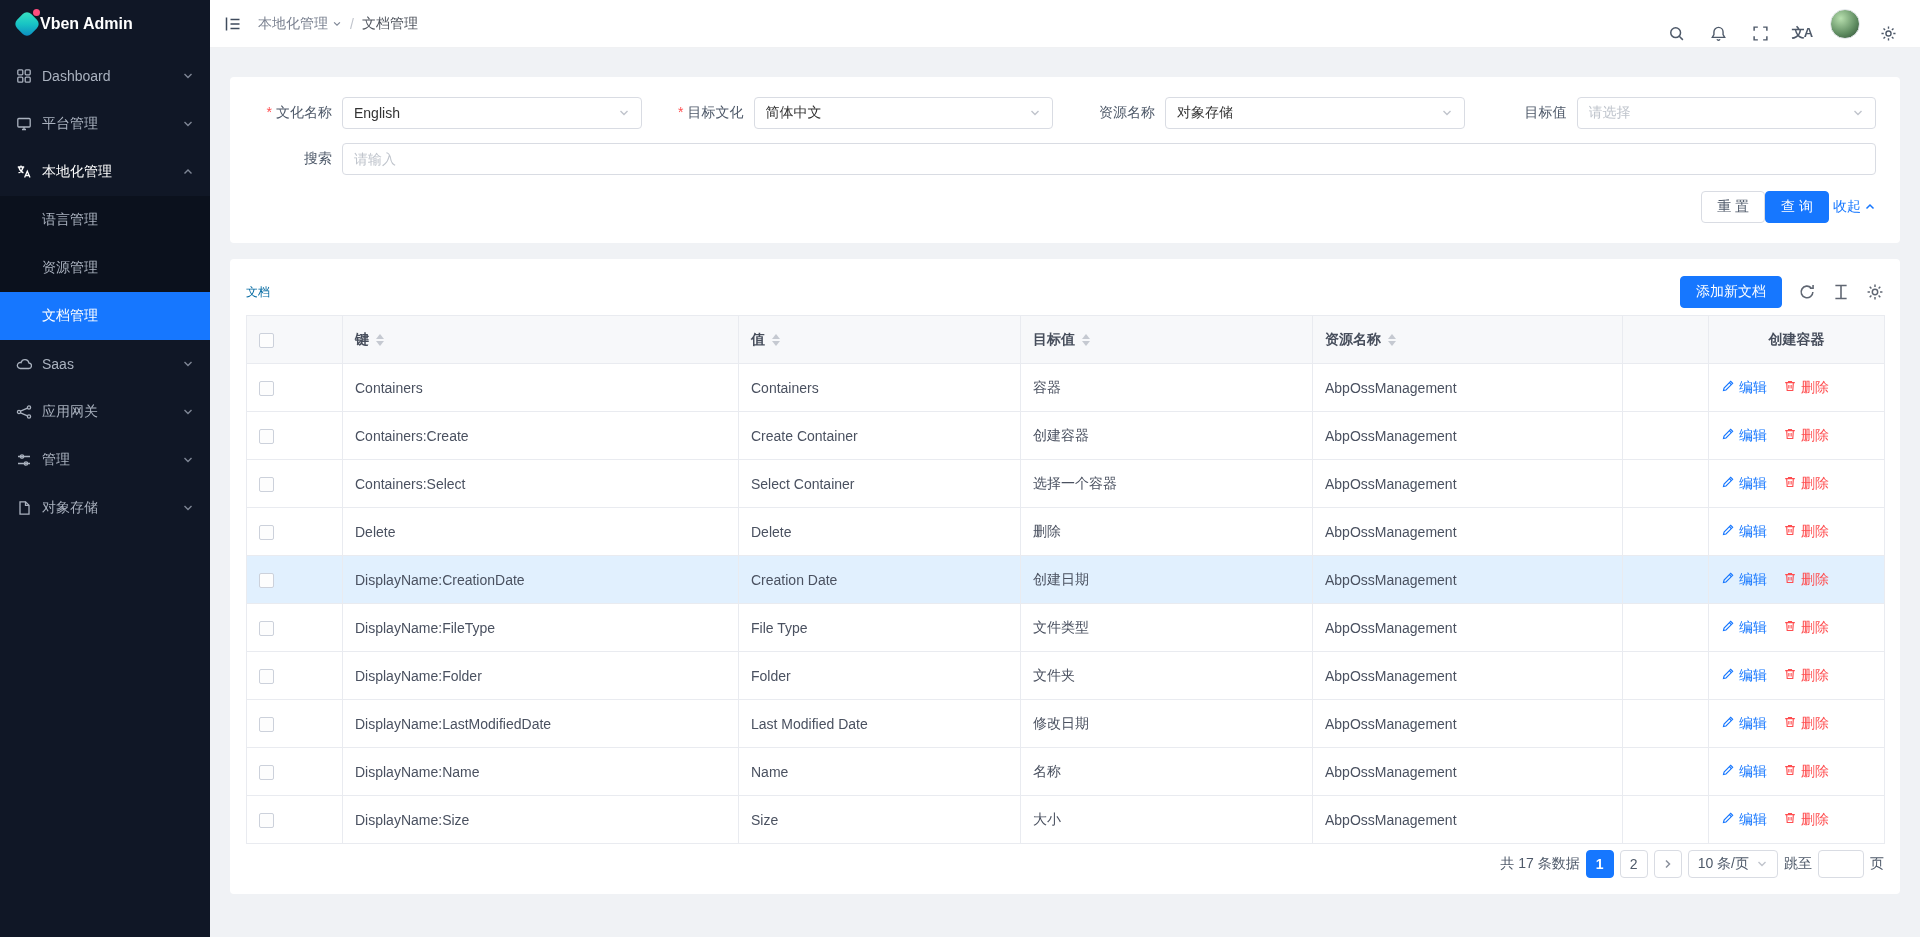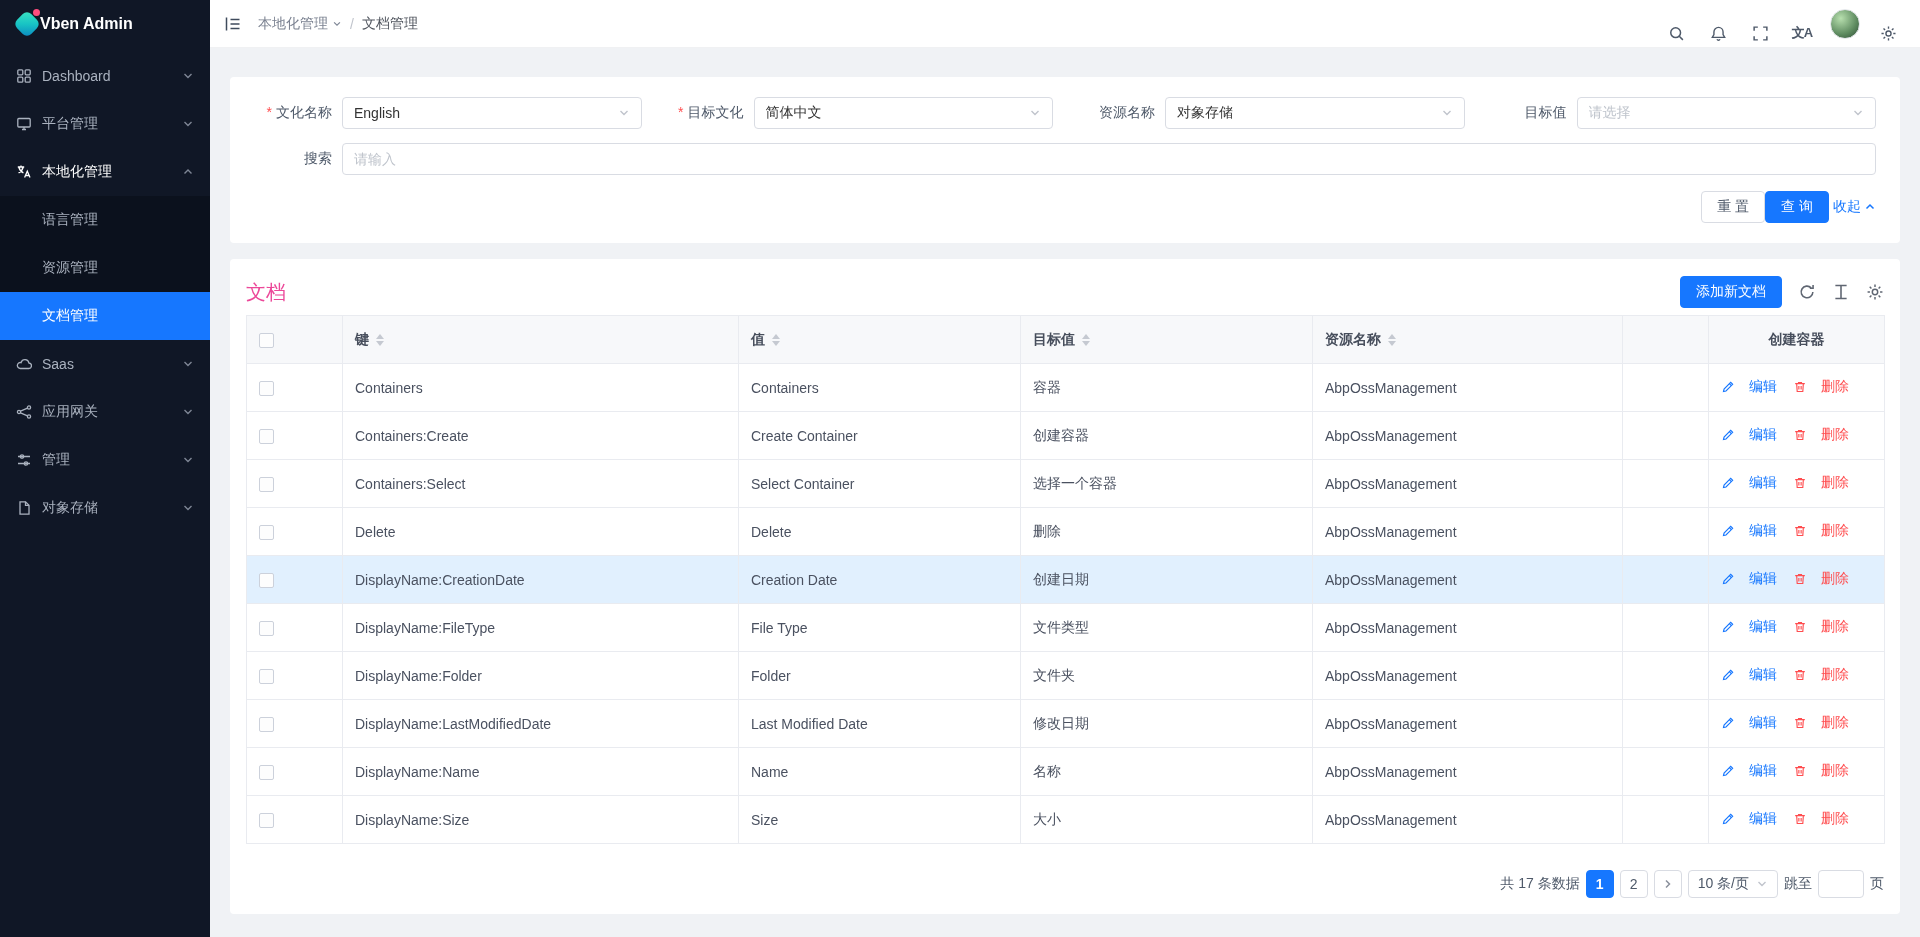--- a/index.html
+++ b/index.html
@@ -58,44 +58,44 @@
   .search-input::placeholder{color:#bfc4cc}
   .frow3{margin-top:16px;display:flex;align-items:center;justify-content:flex-end;}
   .btn{height:32px;padding:0 15px;border-radius:4px;border:1px solid #d9dce3;background:#fff;color:#4e5969;font:inherit;cursor:pointer;white-space:nowrap}
   .btn.primary{background:#1677ff;border-color:#1677ff;color:#fff}
   .collapse-link{color:#1677ff;display:flex;align-items:center;gap:3px;cursor:pointer;margin-left:4px}
   .collapse-link .chev{color:#1677ff}
 
   
   .table-card{margin-top:16px;padding:10px 16px 16px}
   .tc-head{height:46px;display:flex;align-items:center}
-  .tc-title{font-size:20px;color:#ec4899}
+  .tc-title{font-size:12px;color:#0369a1}
   .tc-right{margin-left:auto;display:flex;align-items:center;gap:16px}
   .tool-icon{width:18px;height:18px;color:#5f6672;cursor:pointer}
   .doc-table{width:100%;border-collapse:collapse;table-layout:fixed}
   .doc-table th,.doc-table td{border:1px solid #e9ebf0;height:48px;padding:0 12px;text-align:left;overflow:hidden;white-space:nowrap;text-overflow:ellipsis;color:#4a5160}
   .doc-table th{background:#f7f8fa;color:#474e5c;font-weight:bold;font-size:14px}
   .th-inner{display:flex;align-items:center;gap:7px}
   .sorter{display:inline-flex;flex-direction:column;gap:2px;cursor:pointer}
   .sorter i{display:block;width:0;height:0;border-left:4px solid transparent;border-right:4px solid transparent}
   .sorter .up{border-bottom:5px solid #c5c9d1}
   .sorter .down{border-top:5px solid #c5c9d1}
   .c-check{text-align:center}
   .checkbox{display:inline-block;width:15px;height:15px;border:1px solid #ccd1db;border-radius:2px;background:#fdfdfd;vertical-align:middle;cursor:pointer}
   tr.highlight td{background:#e1f0fe}
   .c-actions{text-align:center}
   th.c-actions{text-align:center}
   .action-wrap{display:inline-flex;gap:16px;align-items:center}
-  .link{display:inline-flex;align-items:center;gap:14px;cursor:pointer}
+  .link{display:inline-flex;gap:4px;cursor:pointer}
   .link svg{width:14px;height:14px}
   .link.edit{color:#1677ff}
   .link.del{color:#ff4d4f}
 
   
-  .pager{margin-top:26px;display:flex;align-items:center;justify-content:flex-end;gap:6px;color:#4e5969}
+  .pager{margin-top:6px;display:flex;align-items:center;justify-content:flex-end;gap:6px;color:#4e5969}
   .pg-btn{min-width:28px;height:28px;border:1px solid #d9dce3;border-radius:4px;display:flex;align-items:center;justify-content:center;background:#fff;cursor:pointer;color:#4e5969}
   .pg-btn.active{background:#1677ff;border-color:#1677ff;color:#fff;font-weight:bold}
   .pg-btn .chev{color:#8a909c}
   .pg-size{height:28px;border:1px solid #d9dce3;border-radius:4px;display:flex;align-items:center;padding:0 9px;gap:7px;cursor:pointer;background:#fff;white-space:nowrap}
   .pg-size .chev{color:#c0c4cc}
   .jump-input{width:46px;height:28px;border:1px solid #d9dce3;border-radius:4px;font:inherit;padding:0 6px;outline:none}
 </style>
 </head>
 <body>
 

